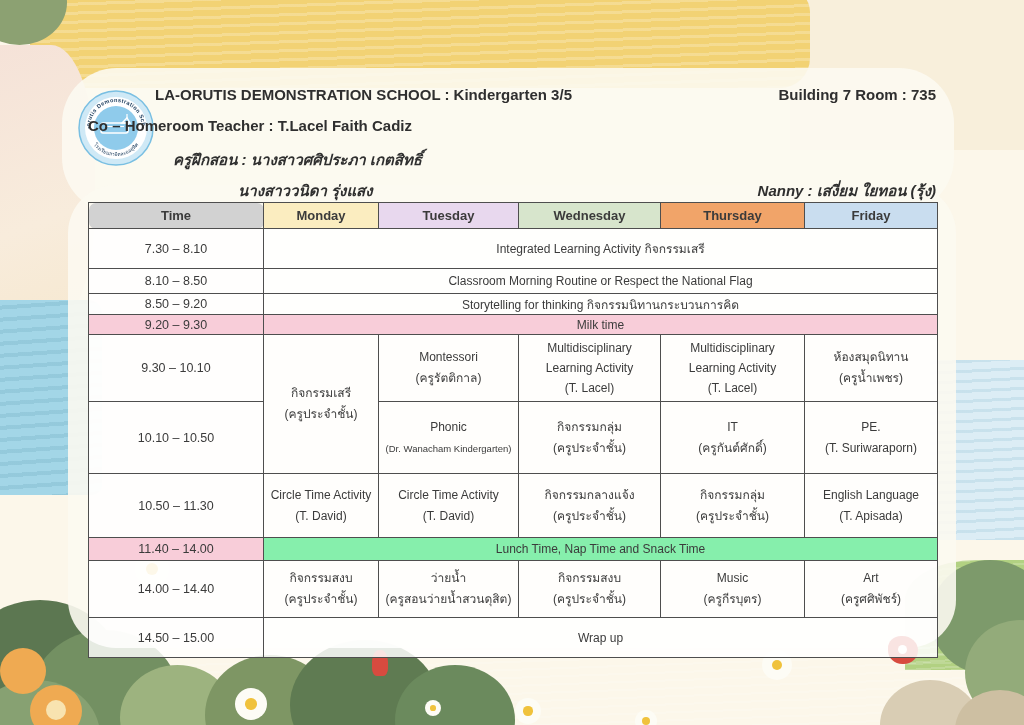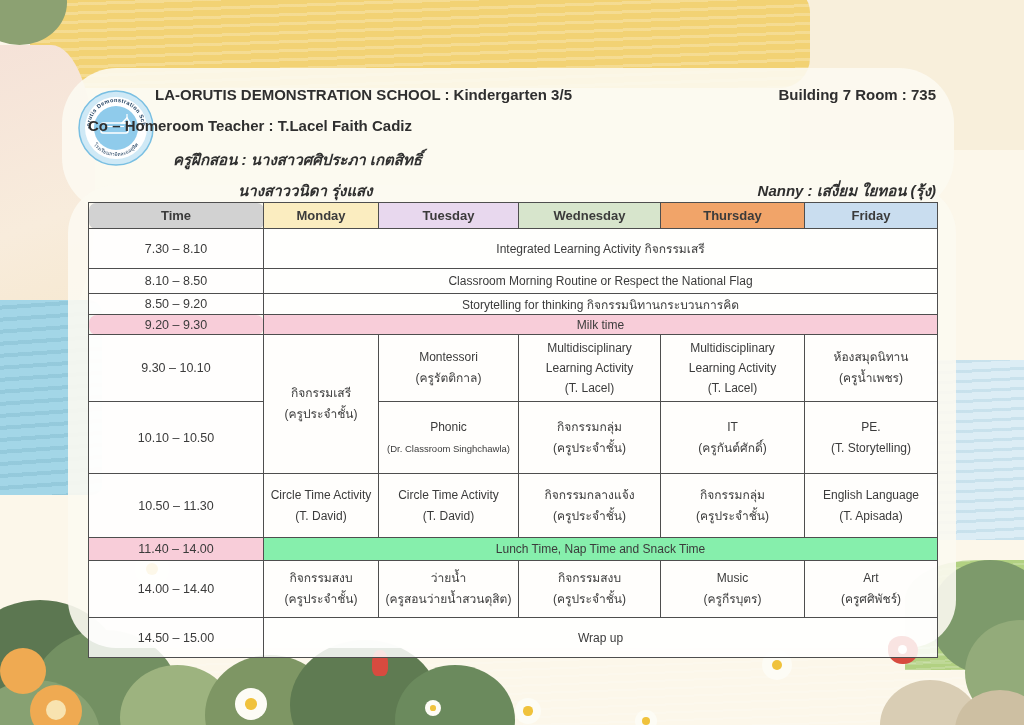--- a/index.html
+++ b/index.html
@@ -192,21 +192,21 @@
         </tr>
         <tr class="hr2r">
           <td class="time">8.10 – 8.50</td>
           <td class="span-cell" colspan="5">Classroom Morning Routine or Respect the National Flag</td>
         </tr>
         <tr class="hr3r">
           <td class="time">8.50 – 9.20</td>
           <td class="span-cell" colspan="5">Storytelling for thinking กิจกรรมนิทานกระบวนการคิด</td>
         </tr>
         <tr class="hmilk">
-          <td class="time" style="background: rgb(248, 205, 217); border-radius: 8px;">9.20 – 9.30</td>
+          <td class="time" style="background: rgb(248, 205, 217);">9.20 – 9.30</td>
           <td class="span-cell" colspan="5" style="background: rgb(248, 205, 217);">Milk time</td>
         </tr>
         <tr class="h930">
           <td class="time">9.30 – 10.10</td>
           <td class="cell" rowspan="2">
             <div class="ln">กิจกรรมเสรี</div>
             <div class="ln">(ครูประจำชั้น)</div>
           </td>
           <td class="cell">
             <div class="ln">Montessori</div>
@@ -224,33 +224,33 @@
           </td>
           <td class="cell">
             <div class="ln">ห้องสมุดนิทาน</div>
             <div class="ln">(ครูน้ำเพชร)</div>
           </td>
         </tr>
         <tr class="h1010">
           <td class="time">10.10 – 10.50</td>
           <td class="cell">
             <div class="ln">Phonic</div>
-            <div class="ln sub-sm">(Dr. Classroom Singhchawla)</div>
+            <div class="ln sub-sm">(Dr. Wanacham Kindergarten)</div>
           </td>
           <td class="cell">
             <div class="ln">กิจกรรมกลุ่ม</div>
             <div class="ln">(ครูประจำชั้น)</div>
           </td>
           <td class="cell">
             <div class="ln">IT</div>
             <div class="ln">(ครูกันต์ศักดิ์)</div>
           </td>
           <td class="cell">
             <div class="ln">PE.</div>
-            <div class="ln">(T. Storytelling)</div>
+            <div class="ln">(T. Suriwaraporn)</div>
           </td>
         </tr>
         <tr class="h1050">
           <td class="time">10.50 – 11.30</td>
           <td class="cell">
             <div class="ln">Circle Time Activity</div>
             <div class="ln">(T. David)</div>
           </td>
           <td class="cell">
             <div class="ln">Circle Time Activity</div>

